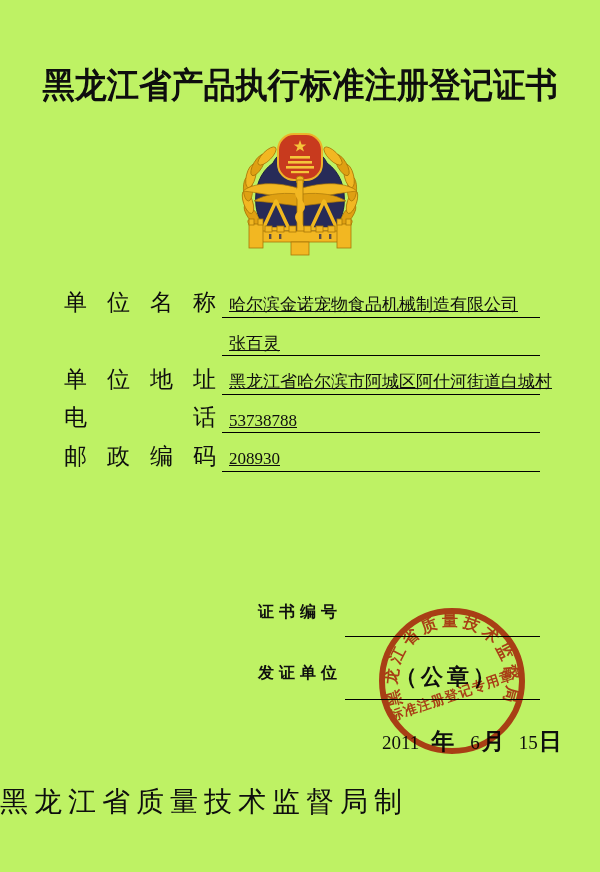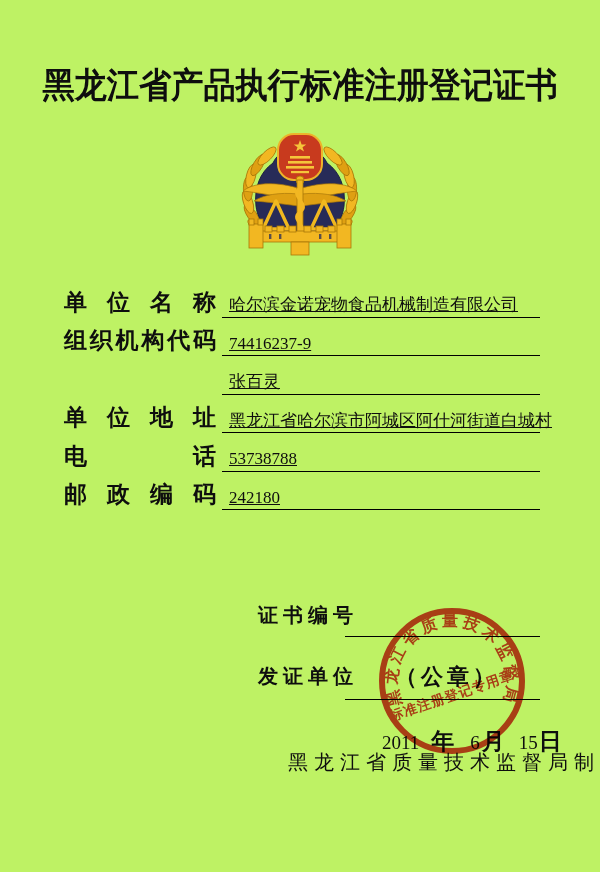--- a/index.html
+++ b/index.html
@@ -5,42 +5,42 @@
   html,body{margin:0;padding:0;background:#e8e8e8;}
   .page{position:relative;width:600px;height:872px;background:#bef264;overflow:hidden;
         font-family:"Liberation Serif","DejaVu Serif",serif;color:#0e0e0e;}
   .title{position:absolute;top:62px;left:0;width:100%;text-align:center;
          font-size:35px;font-weight:900;letter-spacing:0px;transform:scaleX(0.92);
          transform-origin:50% 50%;white-space:nowrap;}
   .emblem{position:absolute;left:227px;top:130px;width:146px;height:132px;}
   .form{position:absolute;left:64px;top:282px;width:476px;}
   .row{position:relative;height:38.5px;}
   .row-label{position:absolute;left:0;bottom:7px;width:152px;
-             font-size:23px;font-weight:bold;line-height:1;
+             font-size:23px;font-weight:normal;line-height:1;
              text-align:justify;text-align-last:justify;text-justify:inter-character;}
   .row-value{position:absolute;left:158px;right:0;bottom:3px;height:24px;
              border-bottom:1.6px solid #000;font-size:17px;line-height:1.25;
              padding:0 2px 1px 7px;white-space:pre;display:flex;align-items:flex-end;overflow:visible;text-decoration:underline;}
-  .certno-label,.issuer-label{position:absolute;left:258px;font-size:20px;font-weight:bold;
+  .certno-label,.issuer-label{position:absolute;left:258px;font-size:16px;font-weight:bold;
              letter-spacing:5px;white-space:nowrap;}
   .certno-label{top:602px;}
   .issuer-label{top:663px;font-family:Liberation Serif, serif;}
   .seal-ph{position:absolute;left:395px;top:662px;font-size:22px;font-weight:bold;
            letter-spacing:4px;white-space:nowrap;}
   .rule{position:absolute;height:0;border-top:1.6px solid #000;}
   .rule-certno{left:345px;top:636px;width:195px;}
   .rule-issuer{left:345px;top:699px;width:195px;}
   .certno-value{position:absolute;left:350px;top:612px;width:185px;font-size:17px;}
   .date{position:absolute;left:382px;top:726px;white-space:nowrap;font-size:23px;font-weight:bold;}
   .date .num{font-size:19px;font-weight:normal;font-family:"Liberation Serif",serif;}
   .date .u-year{margin-left:12px;margin-right:16px;}
   .date .u-month{margin-left:2px;margin-right:14px;}
   .date .u-day{margin-left:1px;}
-  .footer{position:absolute;top:749px;left:0;width:100%;text-align:right;
-          font-size:20px;letter-spacing:6px;font-weight:500;white-space:nowrap;}
+  .footer{position:absolute;top:783px;left:0;width:100%;text-align:left;
+          font-size:28px;letter-spacing:6px;font-weight:500;white-space:nowrap;}
   .stamp{position:absolute;left:377px;top:606px;width:150px;height:150px;
          mix-blend-mode:multiply;opacity:0.93;z-index:5;}
 </style>
 </head>
 <body>
 
 <div class="page">
 
   <div class="title">黑龙江省产品执行标准注册登记证书</div>
 
@@ -115,37 +115,33 @@
       <rect x="102" y="104" width="2.4" height="5"></rect>
     </g>
   </svg>
 
   <div class="form">
     <div class="row">
       <div class="row-label">单 位 名 称</div>
       <div class="row-value">哈尔滨金诺宠物食品机械制造有限公司</div>
     </div>
     <div class="row">
-      <div class="row-label">组织机构代码</div>
-      <div class="row-value">74416237-9</div>
-    </div>
-    <div class="row">
       <div class="row-value">张百灵</div>
     </div>
     <div class="row">
       <div class="row-label">单 位 地 址</div>
       <div class="row-value">黑龙江省哈尔滨市阿城区阿什河街道白城村</div>
     </div>
     <div class="row">
       <div class="row-label">电 话</div>
       <div class="row-value">53738788</div>
     </div>
     <div class="row">
       <div class="row-label">邮 政 编 码</div>
-      <div class="row-value">242180</div>
+      <div class="row-value">208930</div>
     </div>
   </div>
 
   <div class="certno-label">证书编号</div>
   <div class="certno-value"></div>
   <div class="rule rule-certno"></div>
 
   <div class="issuer-label">发证单位</div>
   <div class="seal-ph">（公章）</div>
   <div class="rule rule-issuer"></div>

